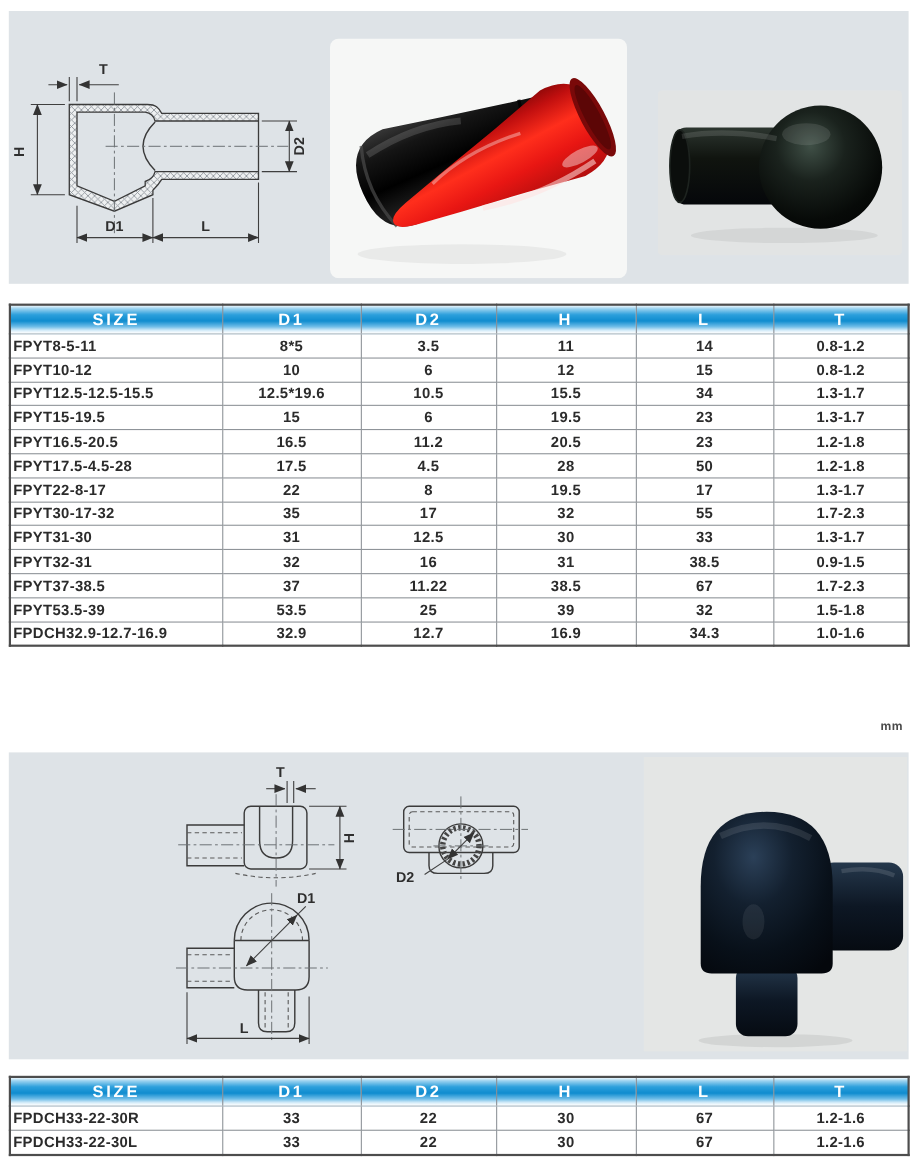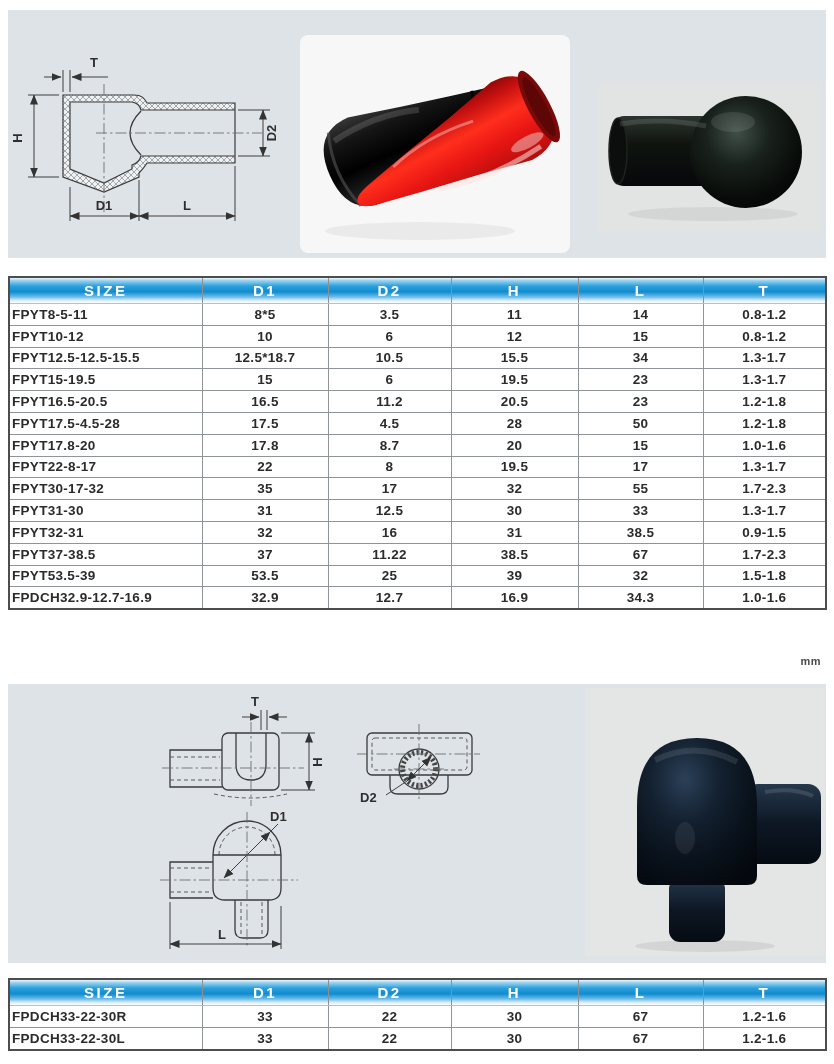--- a/index.html
+++ b/index.html
@@ -189,21 +189,21 @@
         <tr>
           <td>FPYT10-12</td>
           <td>10</td>
           <td>6</td>
           <td>12</td>
           <td>15</td>
           <td>0.8-1.2</td>
         </tr>
         <tr>
           <td>FPYT12.5-12.5-15.5</td>
-          <td>12.5*18.7</td>
+          <td>12.5*19.6</td>
           <td>10.5</td>
           <td>15.5</td>
           <td>34</td>
           <td>1.3-1.7</td>
         </tr>
         <tr>
           <td>FPYT15-19.5</td>
           <td>15</td>
           <td>6</td>
           <td>19.5</td>
@@ -218,28 +218,20 @@
           <td>23</td>
           <td>1.2-1.8</td>
         </tr>
         <tr>
           <td>FPYT17.5-4.5-28</td>
           <td>17.5</td>
           <td>4.5</td>
           <td>28</td>
           <td>50</td>
           <td>1.2-1.8</td>
-        </tr>
-        <tr>
-          <td>FPYT17.8-20</td>
-          <td>17.8</td>
-          <td>8.7</td>
-          <td>20</td>
-          <td>15</td>
-          <td>1.0-1.6</td>
         </tr>
         <tr>
           <td>FPYT22-8-17</td>
           <td>22</td>
           <td>8</td>
           <td>19.5</td>
           <td>17</td>
           <td>1.3-1.7</td>
         </tr>
         <tr>

